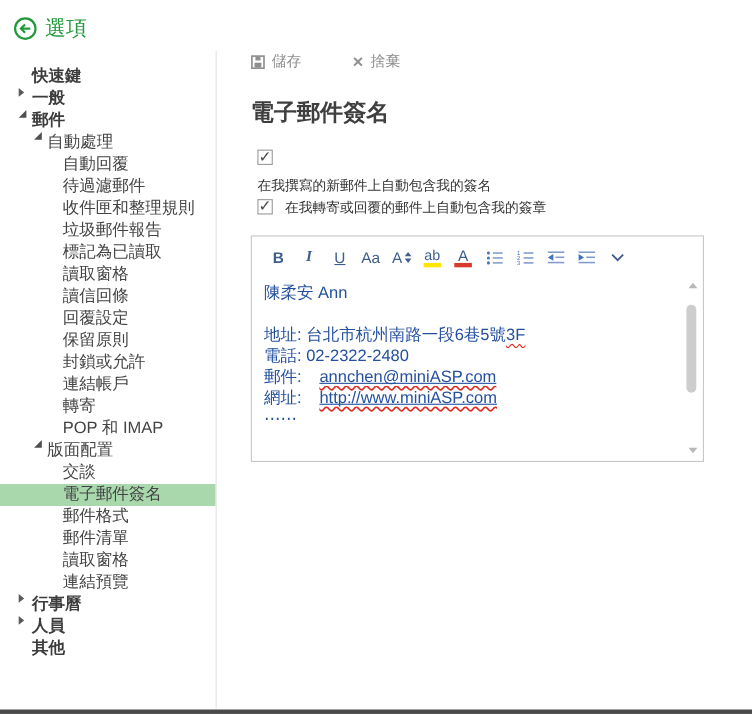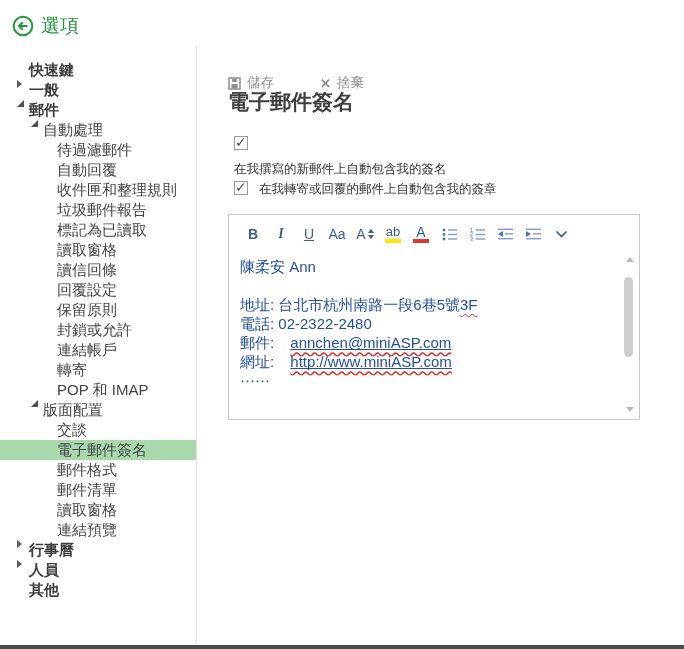--- a/index.html
+++ b/index.html
@@ -18,21 +18,21 @@
   .srow { height:20px; line-height:20px; display:flex; align-items:flex-start; font-size:15px; color:#444; cursor:pointer; }
   .srow.b { font-weight:bold; color:#3c3c3c; }
   .srow.sel { background:#a9d8ad; }
   .lvl0 { padding-left:17px; } .lvl1 { padding-left:31px; } .lvl2 { padding-left:45px; }
   .arr { width:12px; display:inline-flex; align-items:center; justify-content:flex-start; flex:0 0 12px; }
   .arr.collapsed::before { content:""; width:0; height:0; border-left:5px solid #5a5a5a; border-top:4px solid transparent; border-bottom:4px solid transparent; }
   .arr.expanded::before { content:""; width:0; height:0; border-right:7px solid #4f4f4f; border-top:7px solid transparent; }
   .slbl { white-space:nowrap; }
 
   
-  .cmds { position:absolute; left:228px; top:74px; display:flex; gap:46px; }
+  .cmds { position:absolute; left:228px; top:47px; display:flex; gap:46px; }
   .cmd { display:flex; align-items:center; gap:6px; color:#8f8f8f; font-size:13.5px; cursor:default; }
   .cmd .x { font-size:13px; font-weight:bold; }
 
   
   .ptitle { position:absolute; left:228px; top:88px; font-size:21px; color:#3f3f3f; }
   .cbrow { position:absolute; left:234px; display:flex; align-items:flex-start; gap:11px; }
   .cb1 { top:136px;flex-direction:column; } .cb2 { top:181px; }
   .cbx { width:14px; height:14px; border:1px solid #9a9a9a; background:#fff; position:relative; flex:0 0 14px; margin-top:0; cursor:pointer; }
   .cbrow.on .cbx::after { content:"✓"; position:absolute; left:0px; top:-3px; font-size:14px; color:#4d4d4d; }
   .cblbl { font-size:12.5px; color:#333; line-height:16px; }
@@ -97,25 +97,25 @@
       <div class="srow lvl0 b">
         <span class="arr expanded"></span>
         <span class="slbl">郵件</span>
       </div>
       <div class="srow lvl1">
         <span class="arr expanded"></span>
         <span class="slbl">自動處理</span>
       </div>
       <div class="srow lvl2">
         <span class="arr"></span>
+        <span class="slbl">自動回覆</span>
+      </div>
+      <div class="srow lvl2">
+        <span class="arr"></span>
         <span class="slbl">待過濾郵件</span>
-      </div>
-      <div class="srow lvl2">
-        <span class="arr"></span>
-        <span class="slbl">自動回覆</span>
       </div>
       <div class="srow lvl2">
         <span class="arr"></span>
         <span class="slbl">收件匣和整理規則</span>
       </div>
       <div class="srow lvl2">
         <span class="arr"></span>
         <span class="slbl">垃圾郵件報告</span>
       </div>
       <div class="srow lvl2">

